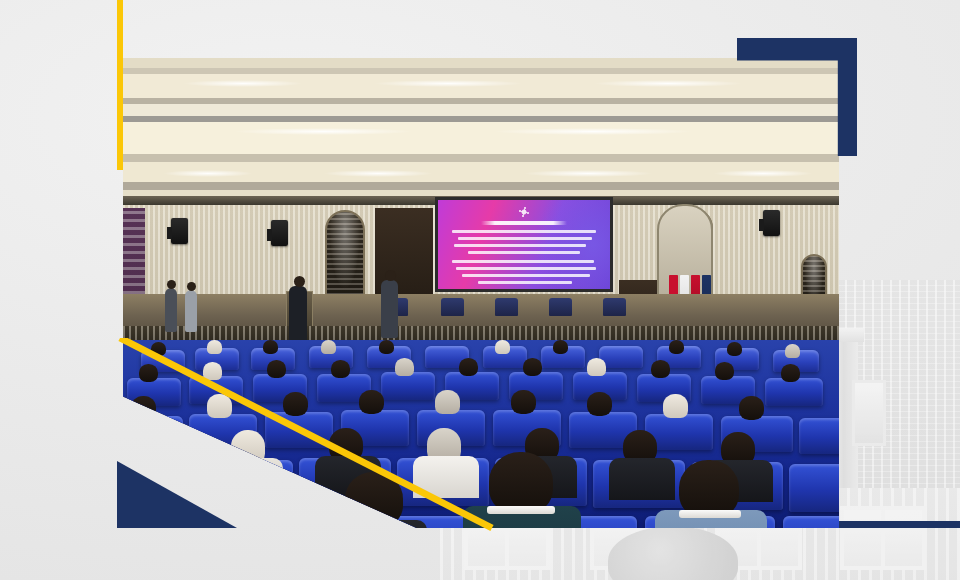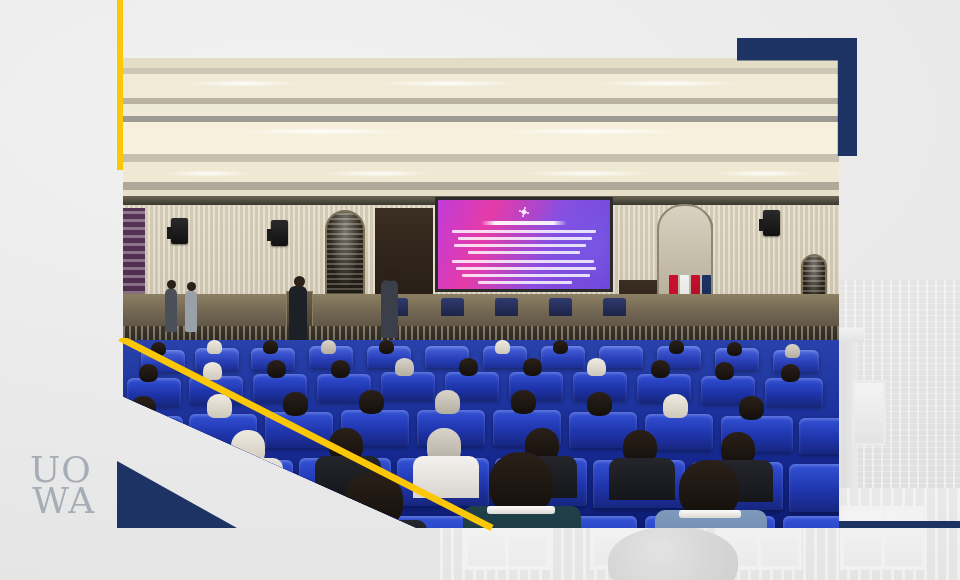--- a/index.html
+++ b/index.html
@@ -532,18 +532,14 @@
   </div>
 
   <svg class="gold-diag" viewBox="0 0 430 196">
     <line x1="16" y1="0" x2="388" y2="190" stroke="#fbc707" stroke-width="7"></line>
   </svg>
 
   <div class="navy-tri"></div>
 
   <div class="navy-bracket"></div>
 
-  <div class="logo">
-    <span class="l1">UO</span>
-    <span class="l2">WA</span>
-  </div>
 
 </div>
 
 </body></html>

